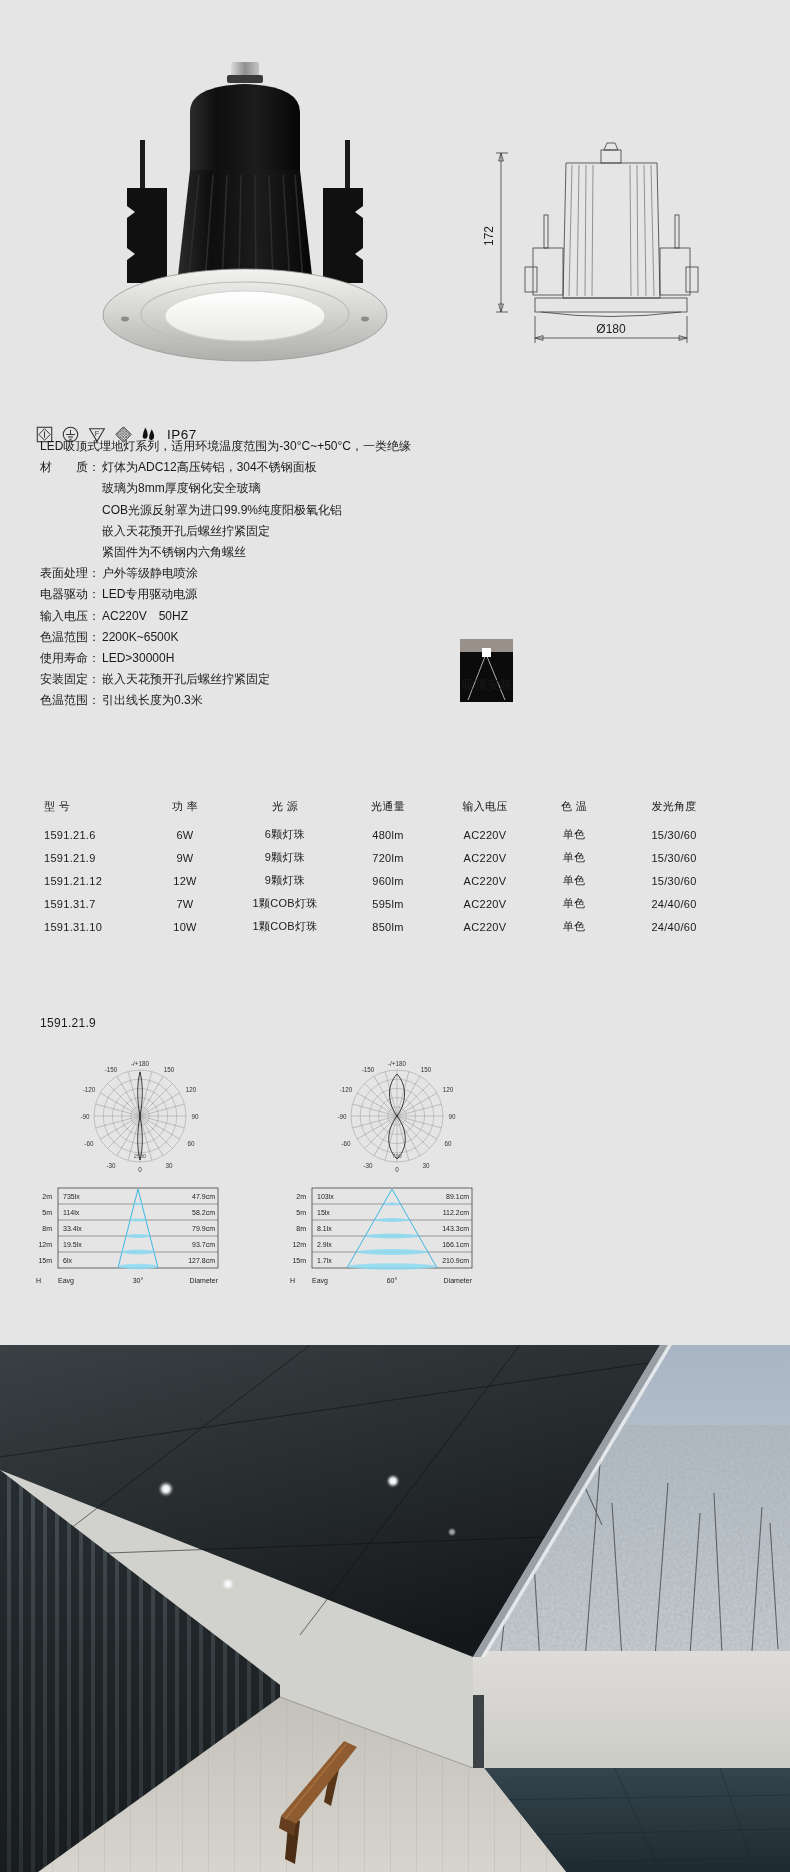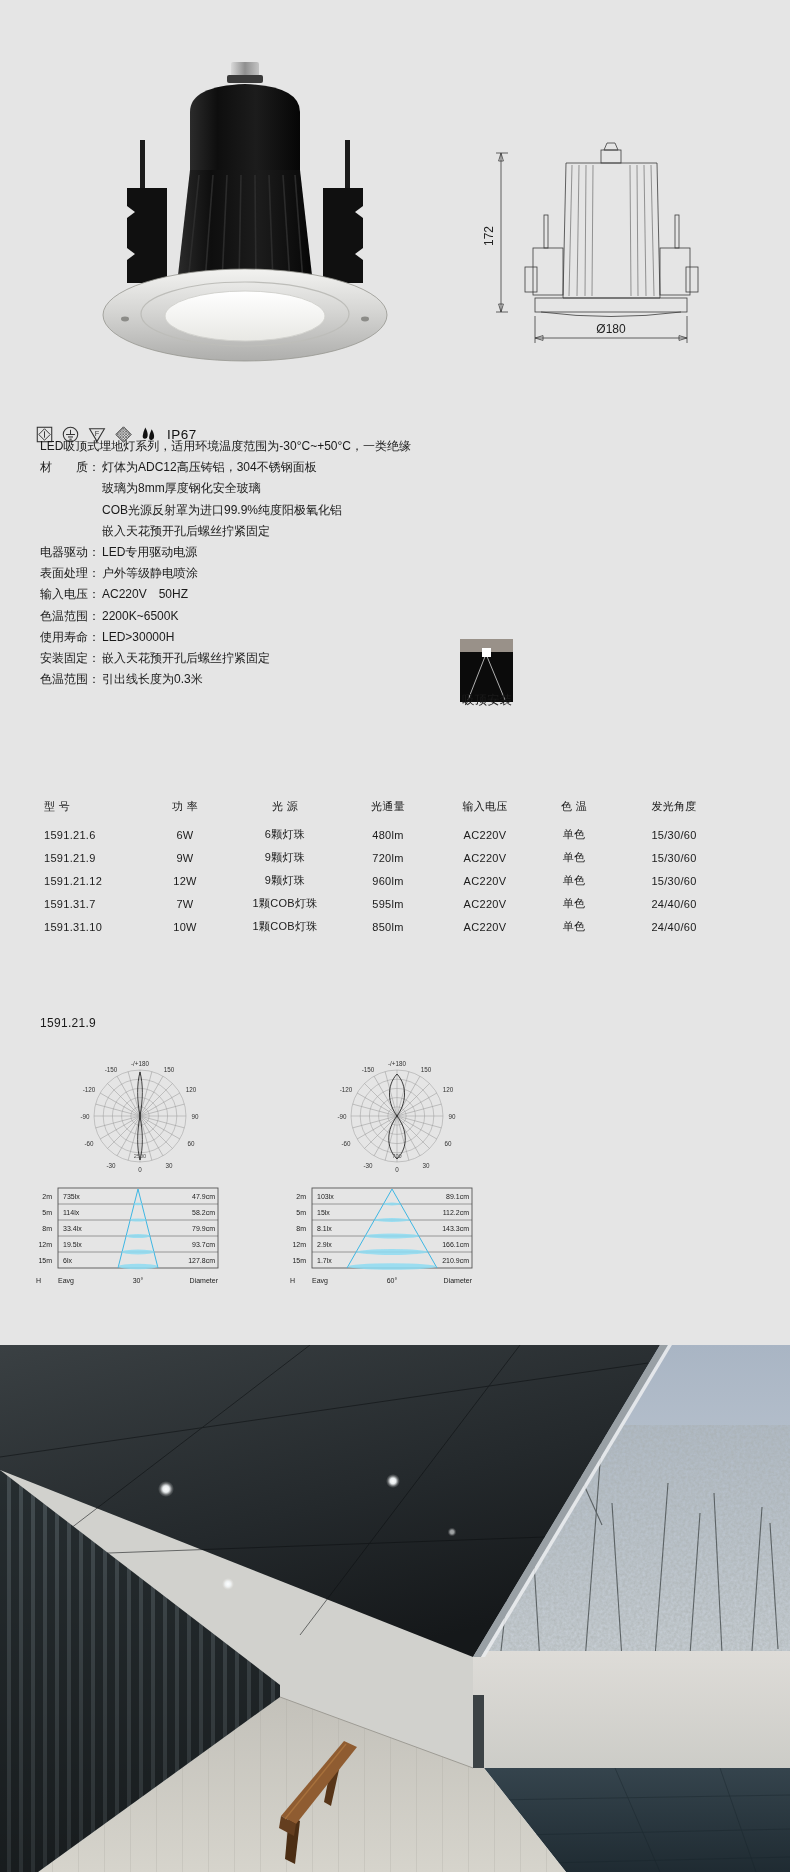--- a/index.html
+++ b/index.html
@@ -16,21 +16,21 @@
   .spec-block{left:40px;top:436px;width:620px;font-size:12px;line-height:21.2px;}
   .spec-intro{white-space:pre;}
   .spec-row{display:flex;}
   .spec-label{display:inline-block;width:62px;white-space:pre;flex:0 0 62px;}
   .spec-value{white-space:pre;}
 
   
   .inst-box{left:460px;top:639px;width:53px;height:63px;background:#0b0b0b;}
   .inst-band{position:absolute;left:0;top:0;width:53px;height:13px;background:#999189;}
   .inst-square{position:absolute;left:22px;top:9px;width:9px;height:9px;background:#fff;}
-  .inst-caption{left:452px;top:692px;width:70px;text-align:center;font-size:12.5px;}
+  .inst-caption{left:452px;top:677px;width:70px;text-align:center;font-size:12.5px;}
 
   
   .spec-table{left:0;top:795px;width:646px;font-size:11px;}
   .trow{display:grid;grid-template-columns:96px 90px 110px 96px 98px 80px 120px;
         padding-left:44px;height:23px;align-items:center;}
   .trow span{text-align:center;letter-spacing:.3px;}
   .trow span:first-child{text-align:left;}
   .tbody{margin-top:5px;}
 
   .model-heading{left:40px;top:1016px;font-size:12px;letter-spacing:.3px;}
@@ -204,26 +204,30 @@
     </div>
     <div class="spec-row">
       <span class="spec-label"></span>
       <span class="spec-value">COB光源反射罩为进口99.9%纯度阳极氧化铝</span>
     </div>
     <div class="spec-row">
       <span class="spec-label"></span>
       <span class="spec-value">嵌入天花预开孔后螺丝拧紧固定</span>
     </div>
     <div class="spec-row">
+      <span class="spec-label"></span>
+      <span class="spec-value">紧固件为不锈钢内六角螺丝</span>
+    </div>
+    <div class="spec-row">
+      <span class="spec-label">表面处理：</span>
+      <span class="spec-value">户外等级静电喷涂</span>
+    </div>
+    <div class="spec-row">
       <span class="spec-label">电器驱动：</span>
       <span class="spec-value">LED专用驱动电源</span>
-    </div>
-    <div class="spec-row">
-      <span class="spec-label">表面处理：</span>
-      <span class="spec-value">户外等级静电喷涂</span>
     </div>
     <div class="spec-row">
       <span class="spec-label">输入电压：</span>
       <span class="spec-value">AC220V　50HZ</span>
     </div>
     <div class="spec-row">
       <span class="spec-label">色温范围：</span>
       <span class="spec-value">2200K~6500K</span>
     </div>
     <div class="spec-row">

